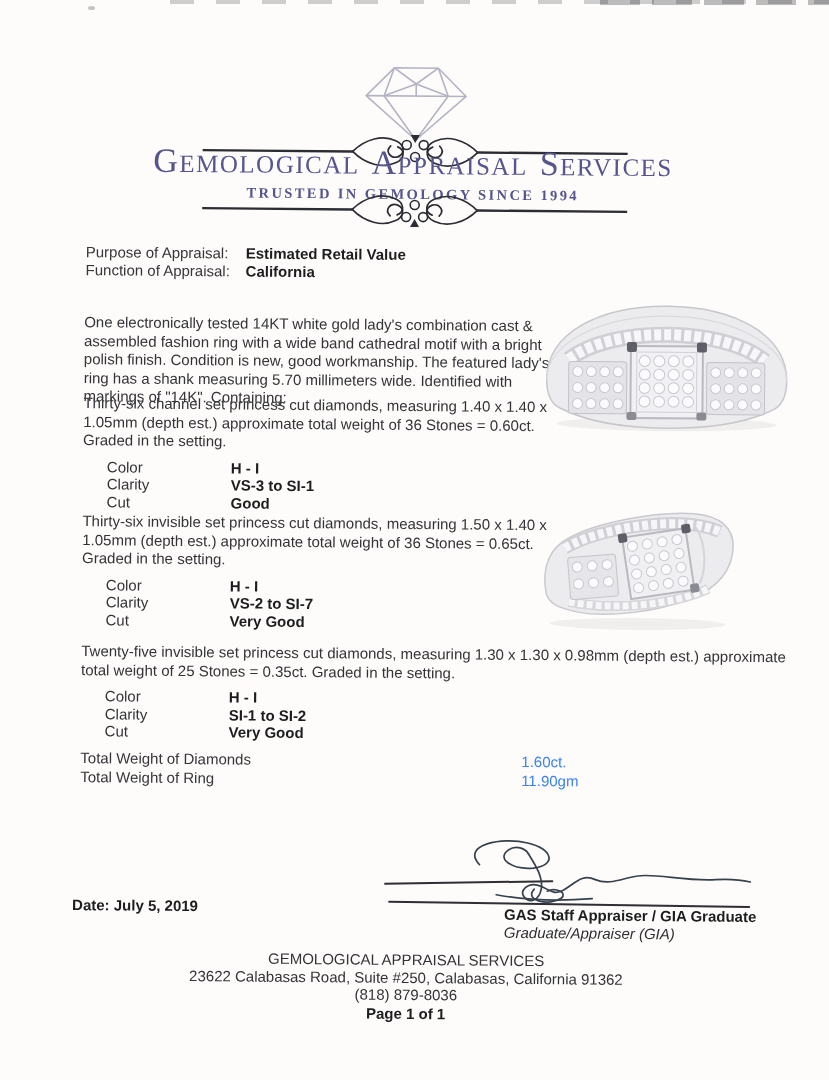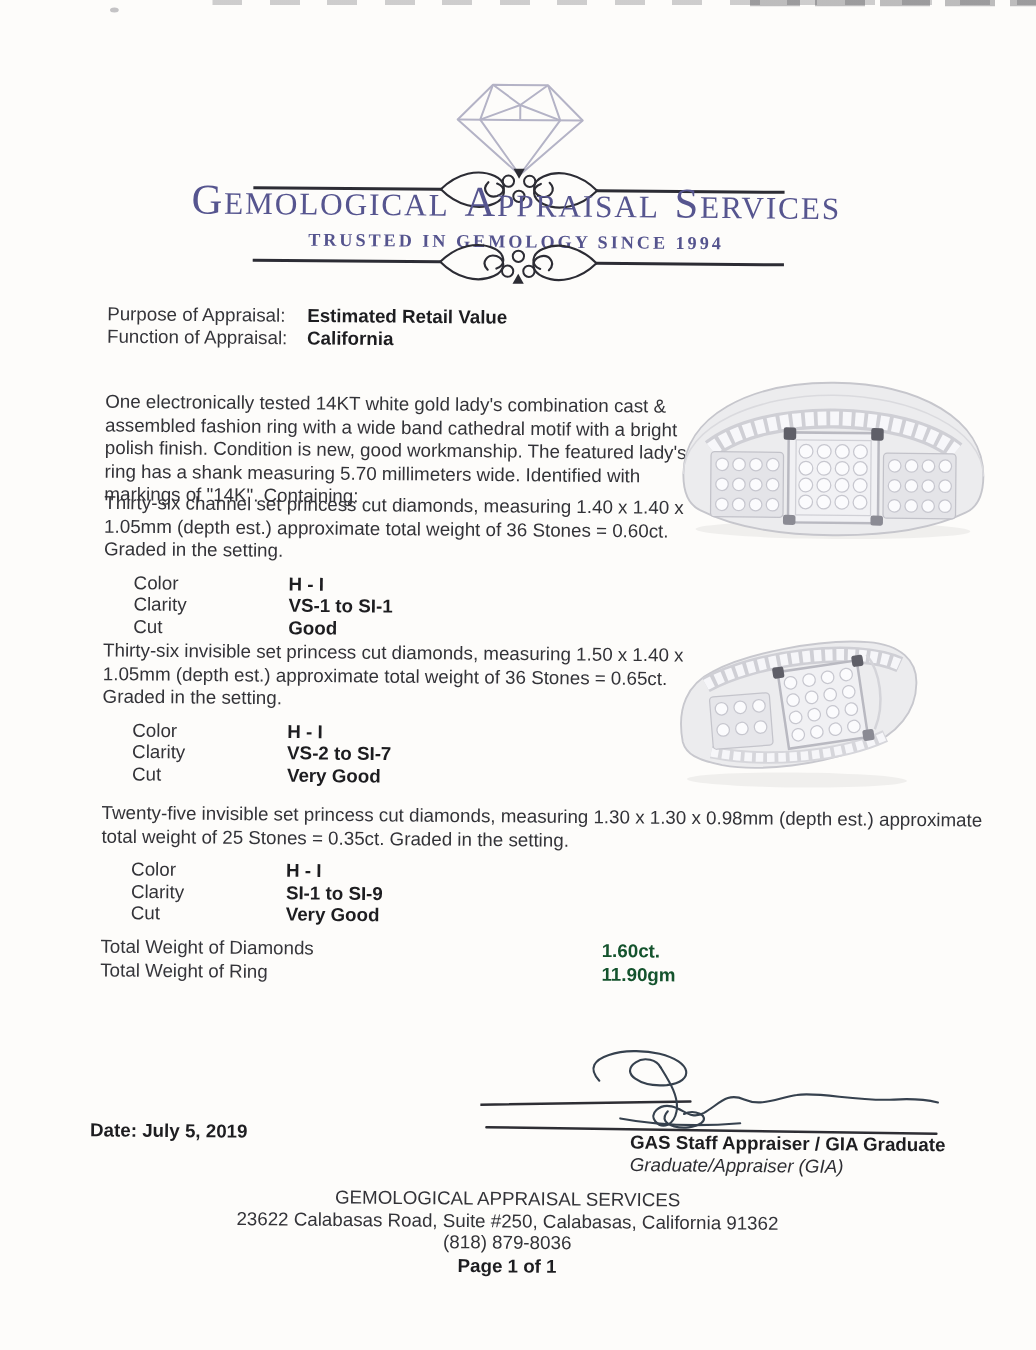--- a/index.html
+++ b/index.html
@@ -56,21 +56,21 @@
   .sec-1{left:87px;top:397px;}
   .sec-2{left:87px;top:515px;}
   .sec-3{left:87px;top:645px;}
   .sec-1 .sec-para,.sec-2 .sec-para{width:478px;}
   .sec-3 .sec-para{width:706px;}
   .grade-table{margin:8px 0 0 24px;line-height:17.5px;}
   .g-label{display:inline-block;width:108px;}
   .g-value{font-weight:bold;color:#1d1d20;padding-left:16px;}
   .totals{position:absolute;left:87px;top:752px;font-size:15px;line-height:18.5px;}
   .t-label{display:inline-block;width:401px;}
-  .t-value{font-weight:bold;color:#14532d;}
+  .t-value{font-weight:normal;color:#3b82f6;margin-left:40px;}
   
   .photo{position:absolute;}
   .photo-1{left:536px;top:282px;}
   .photo-2{left:541px;top:488px;}
   g[data-dots] circle{fill:#fbfbfd;stroke:#c7c7cf;stroke-width:1;}
   
   .sig-svg{position:absolute;left:392px;top:836px;}
   .sig-svg path{stroke:#36414e;stroke-width:1.7;fill:none;stroke-linecap:round;}
   .sig-svg .sig-rule{stroke:#2e2e34;stroke-width:2;}
   .sig-captions{position:absolute;left:512px;top:905px;font-size:15px;line-height:18px;}
@@ -199,21 +199,21 @@
     <rect x="94" y="58" width="10" height="10" rx="2" fill="#5f5f68"></rect>
     <rect x="164" y="58" width="10" height="10" rx="2" fill="#5f5f68"></rect>
     <rect x="94" y="128" width="10" height="8" rx="2" fill="#8b8b94"></rect>
     <rect x="164" y="128" width="10" height="8" rx="2" fill="#8b8b94"></rect>
   </svg>
 
   <div class="section sec-1">
     <p class="sec-para" style="margin:0">Thirty-six channel set princess cut diamonds, measuring 1.40 x 1.40 x 1.05mm (depth est.) approximate total weight of 36 Stones = 0.60ct. Graded in the setting.</p>
     <div class="grade-table">
       <div class="grade-row"><span class="g-label">Color</span><span class="g-value">H - I</span></div>
-      <div class="grade-row"><span class="g-label">Clarity</span><span class="g-value">VS-1 to SI-1</span></div>
+      <div class="grade-row"><span class="g-label">Clarity</span><span class="g-value">VS-3 to SI-1</span></div>
       <div class="grade-row"><span class="g-label">Cut</span><span class="g-value">Good</span></div>
     </div>
   </div>
 
   <svg class="photo photo-2" width="210" height="146" viewBox="0 0 210 146">
     <ellipse cx="102" cy="134" rx="88" ry="6" fill="rgba(0,0,0,0.05)"></ellipse>
     <g transform="rotate(-5 105 73)">
       <path d="M8,96 C5,68 16,50 36,42 C62,30 122,22 162,28 C188,32 200,46 198,64 C196,86 180,104 152,112 C118,123 68,125 38,117 C18,111 10,106 8,96 Z" fill="#ececee" stroke="#c8c8ce" stroke-width="1.5"></path>
       <path d="M30,52 C72,33 152,29 186,48" fill="none" stroke="#cfcfd5" stroke-width="13"></path>
       <path d="M30,52 C72,33 152,29 186,48" fill="none" stroke="#f6f6f9" stroke-width="9" stroke-dasharray="6 3"></path>
@@ -262,21 +262,21 @@
       <div class="grade-row"><span class="g-label">Color</span><span class="g-value">H - I</span></div>
       <div class="grade-row"><span class="g-label">Clarity</span><span class="g-value">VS-2 to SI-7</span></div>
       <div class="grade-row"><span class="g-label">Cut</span><span class="g-value">Very Good</span></div>
     </div>
   </div>
 
   <div class="section sec-3">
     <p class="sec-para" style="margin:0">Twenty-five invisible set princess cut diamonds, measuring 1.30 x 1.30 x 0.98mm (depth est.) approximate total weight of 25 Stones = 0.35ct. Graded in the setting.</p>
     <div class="grade-table">
       <div class="grade-row"><span class="g-label">Color</span><span class="g-value">H - I</span></div>
-      <div class="grade-row"><span class="g-label">Clarity</span><span class="g-value">SI-1 to SI-9</span></div>
+      <div class="grade-row"><span class="g-label">Clarity</span><span class="g-value">SI-1 to SI-2</span></div>
       <div class="grade-row"><span class="g-label">Cut</span><span class="g-value">Very Good</span></div>
     </div>
   </div>
 
   <div class="totals">
     <div class="total-row"><span class="t-label">Total Weight of Diamonds</span><span class="t-value">1.60ct.</span></div>
     <div class="total-row"><span class="t-label">Total Weight of Ring</span><span class="t-value">11.90gm</span></div>
   </div>
 
   <svg class="sig-svg" width="378" height="74" viewBox="0 0 378 74">

